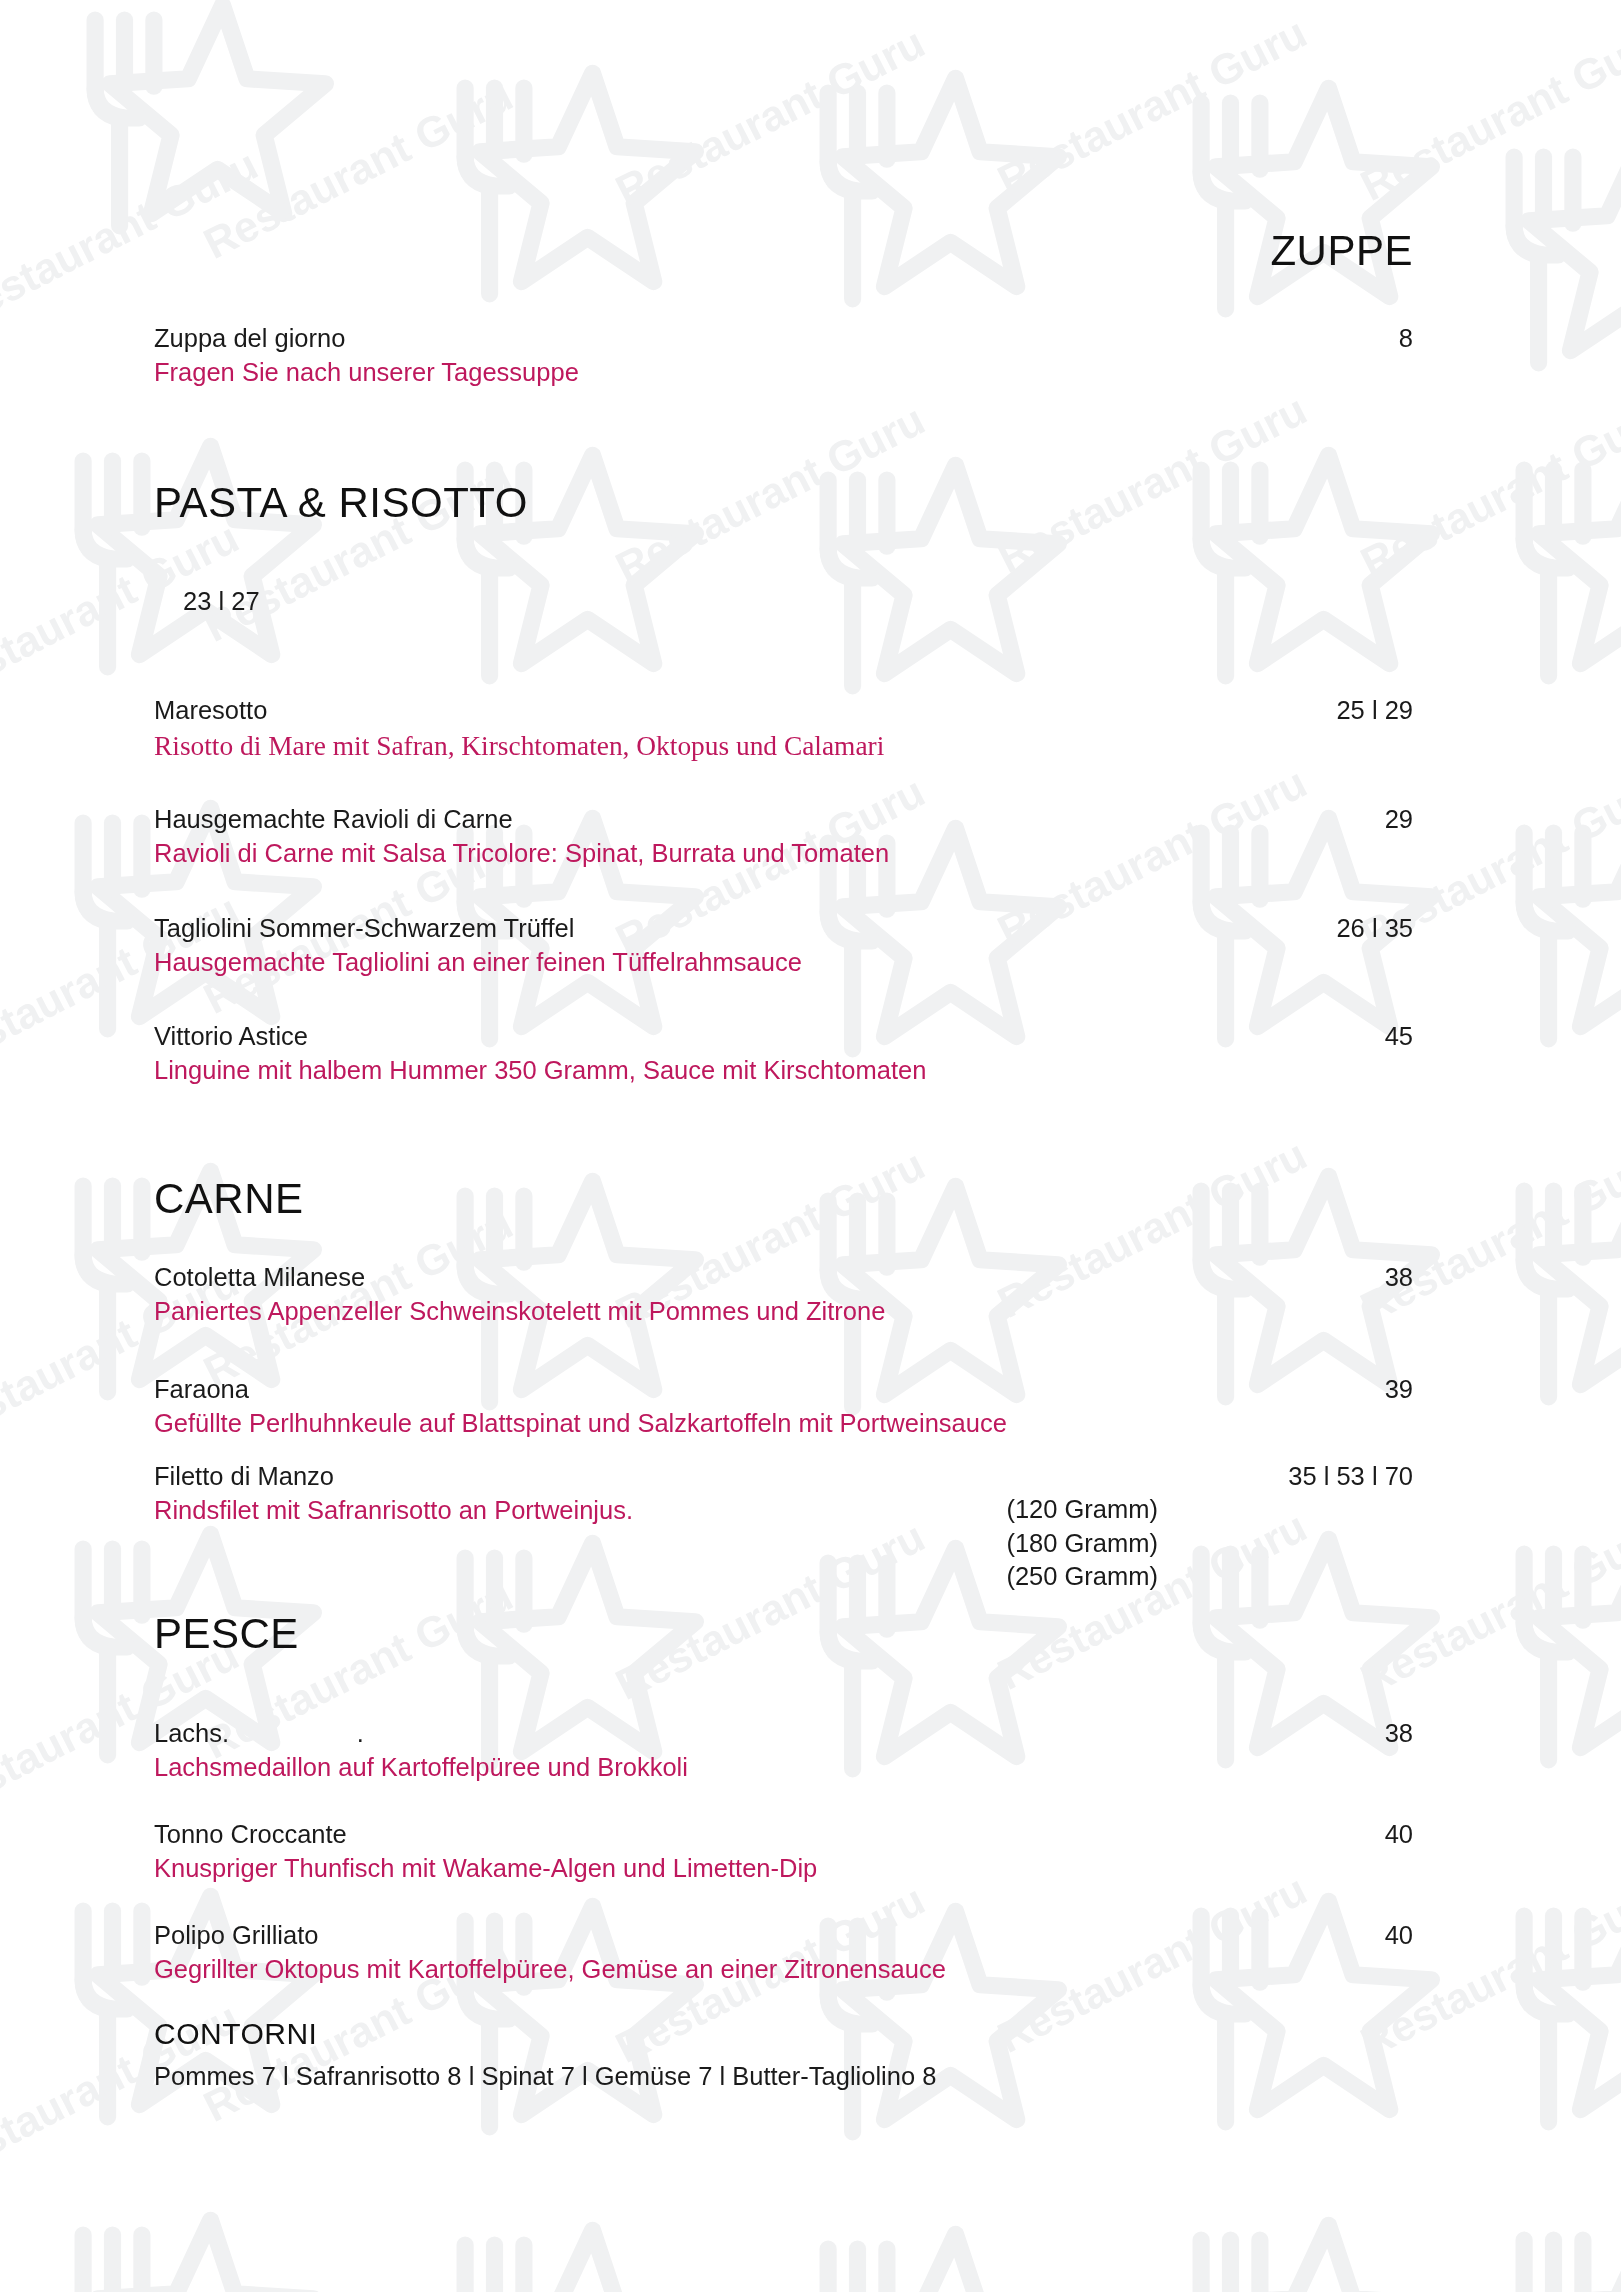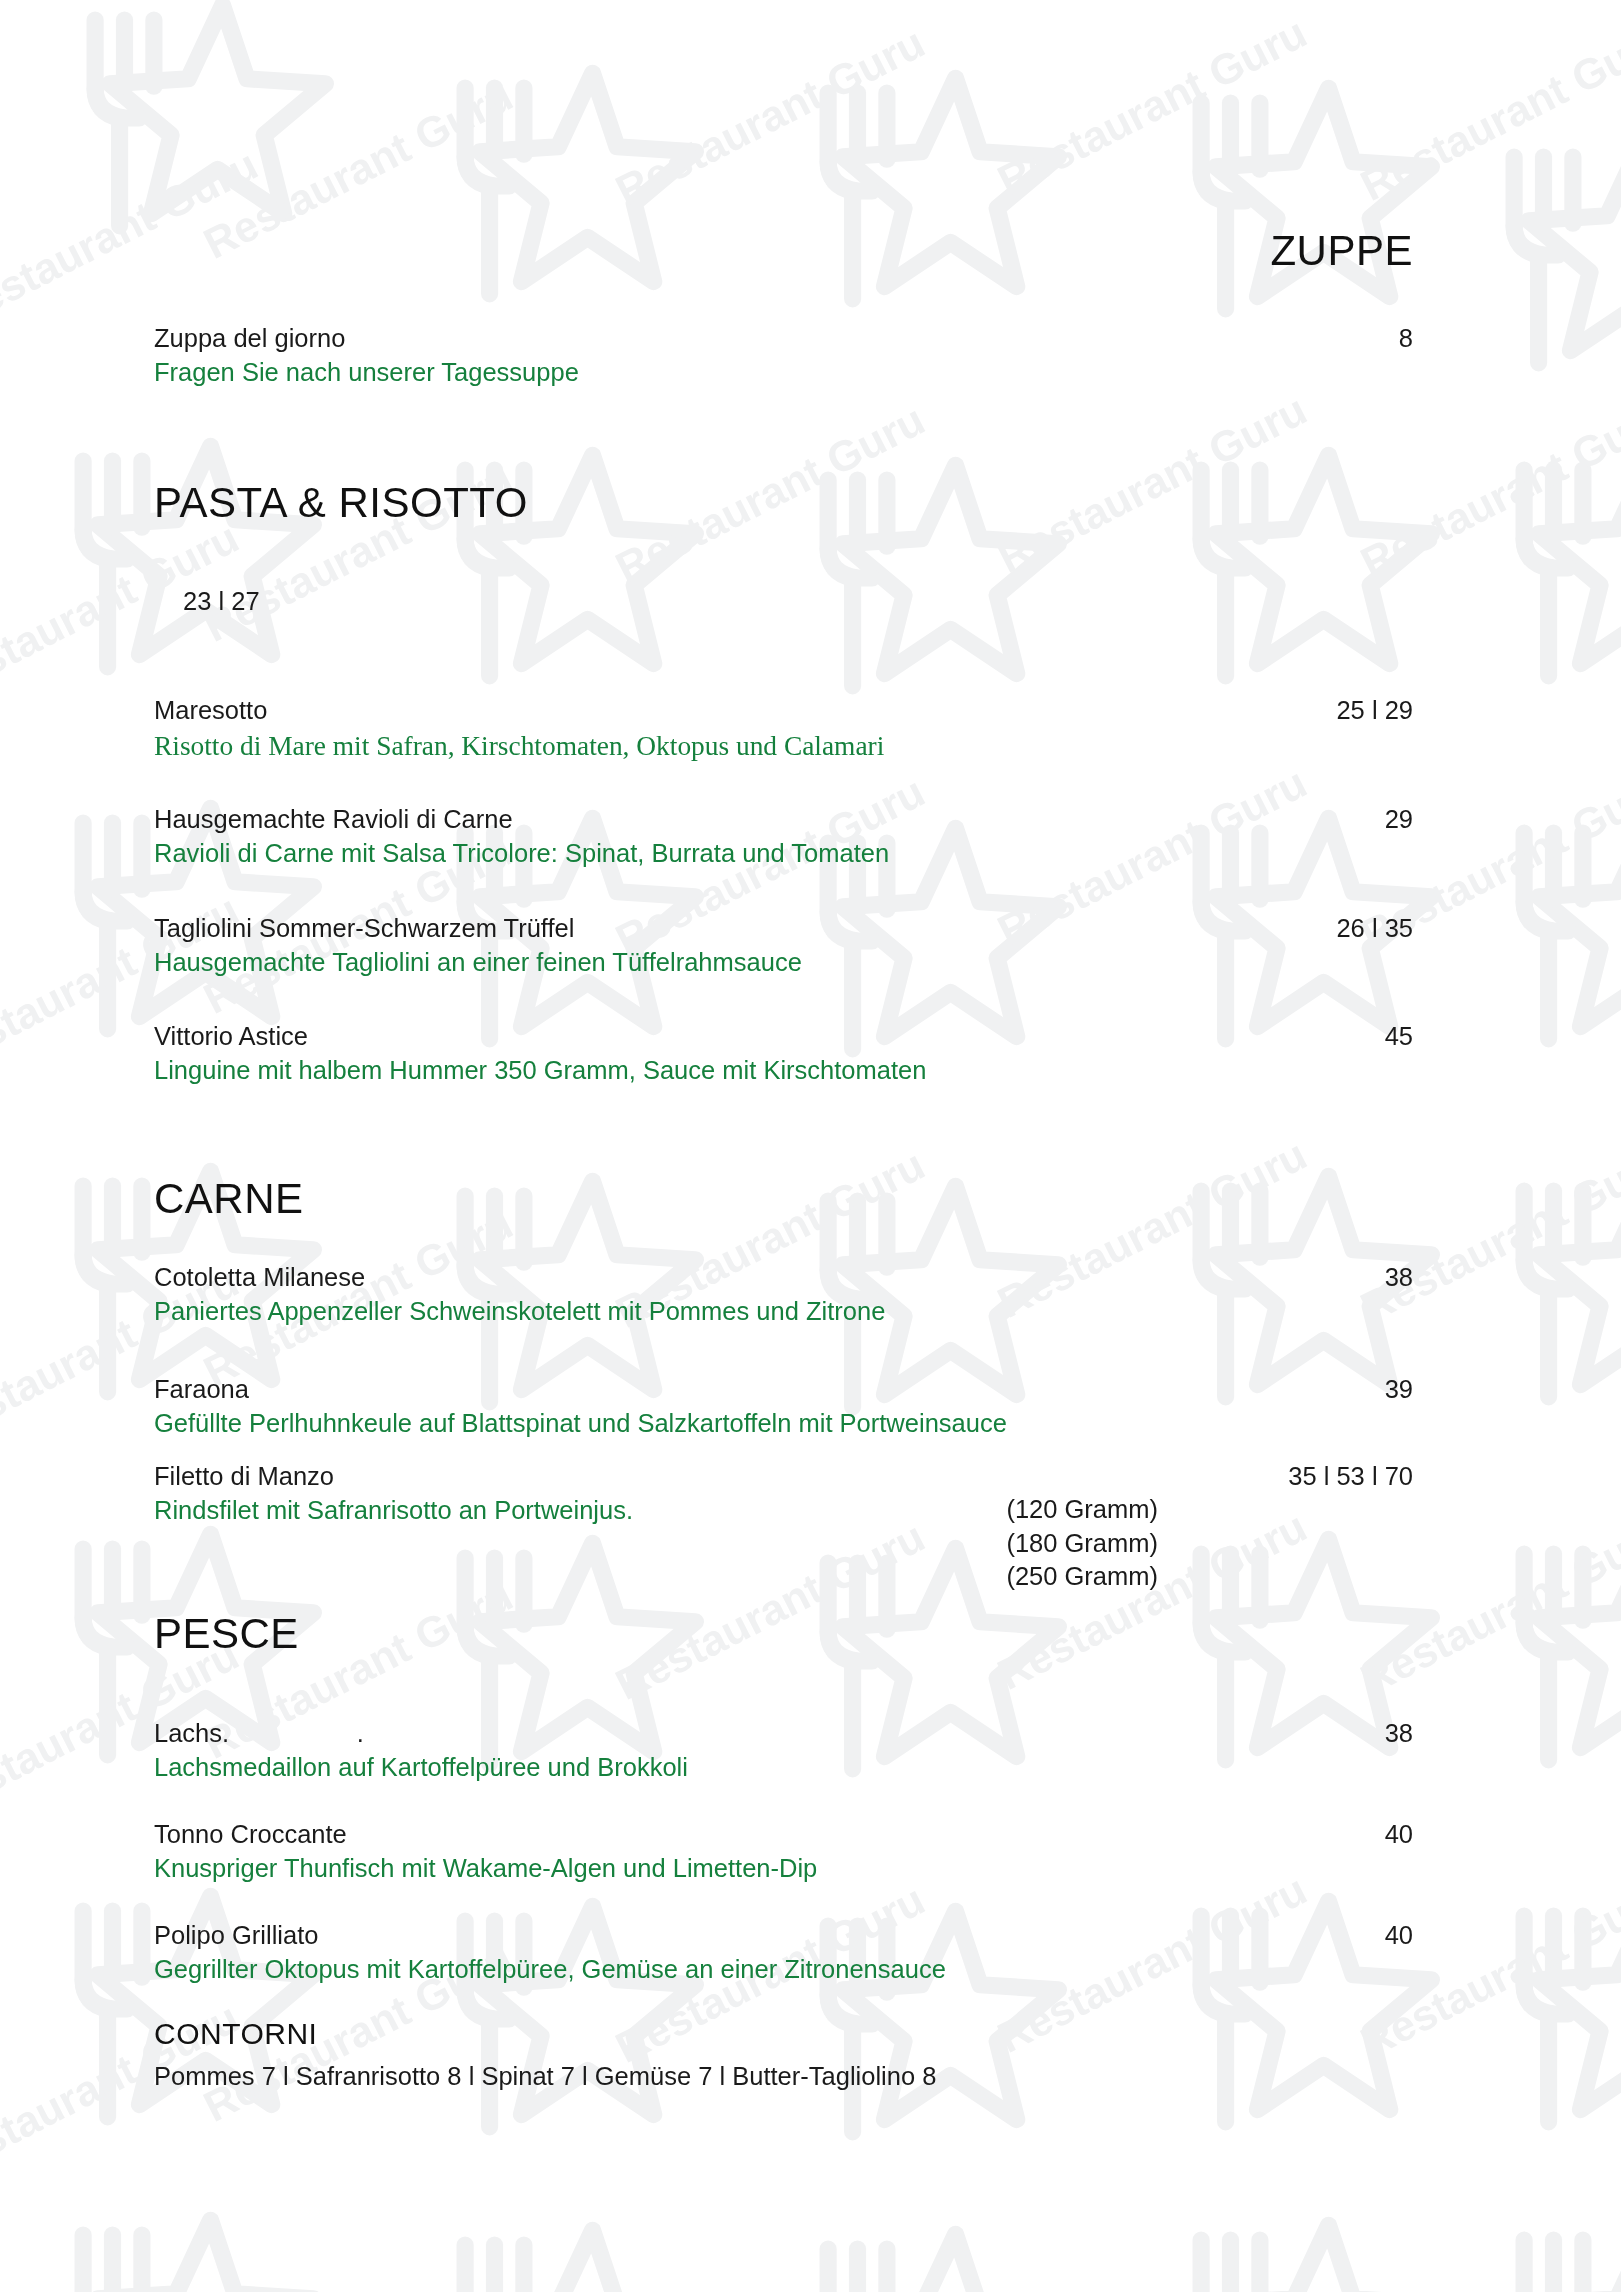--- a/index.html
+++ b/index.html
@@ -94,21 +94,21 @@
     font-size: 25.5px;
     line-height: 1.32;
     color: #1a1a1a;
     text-align: right;
     white-space: nowrap;
     padding-left: 29px;
   }
   .item-desc {
     font-size: 25.5px;
     line-height: 1.32;
-    color: #15803d;
+    color: #be185d;
   }
   .item-desc.serif {
     font-family: "Liberation Serif", serif;
     font-size: 27.4px;
   }
 
   .weights {
     position: absolute;
     left: 0;
     top: 0;

